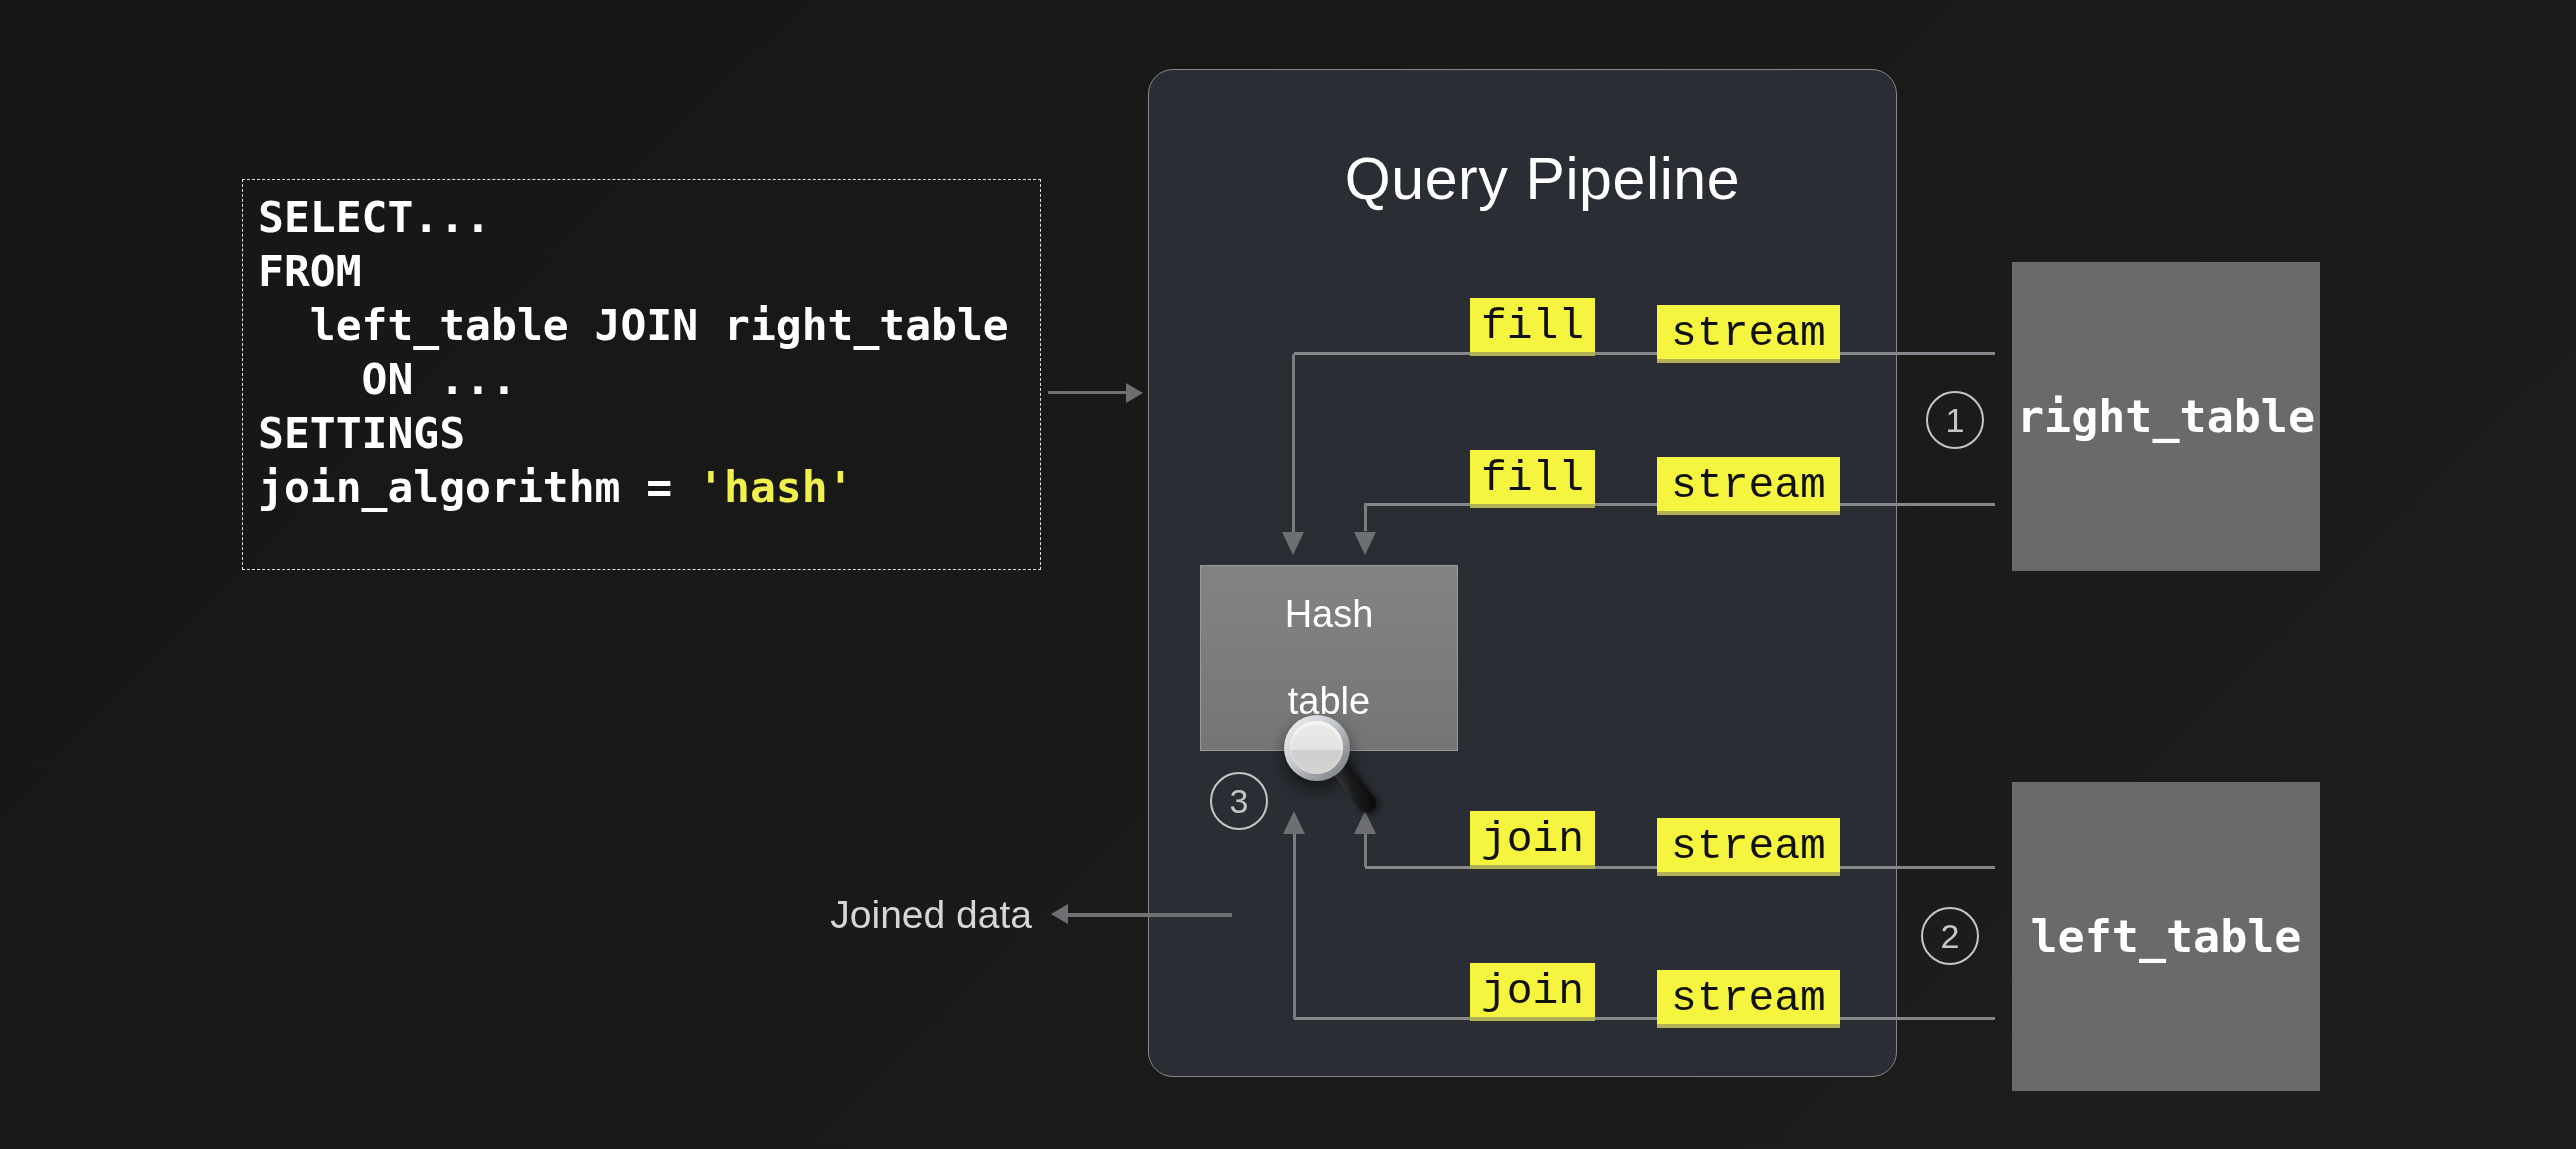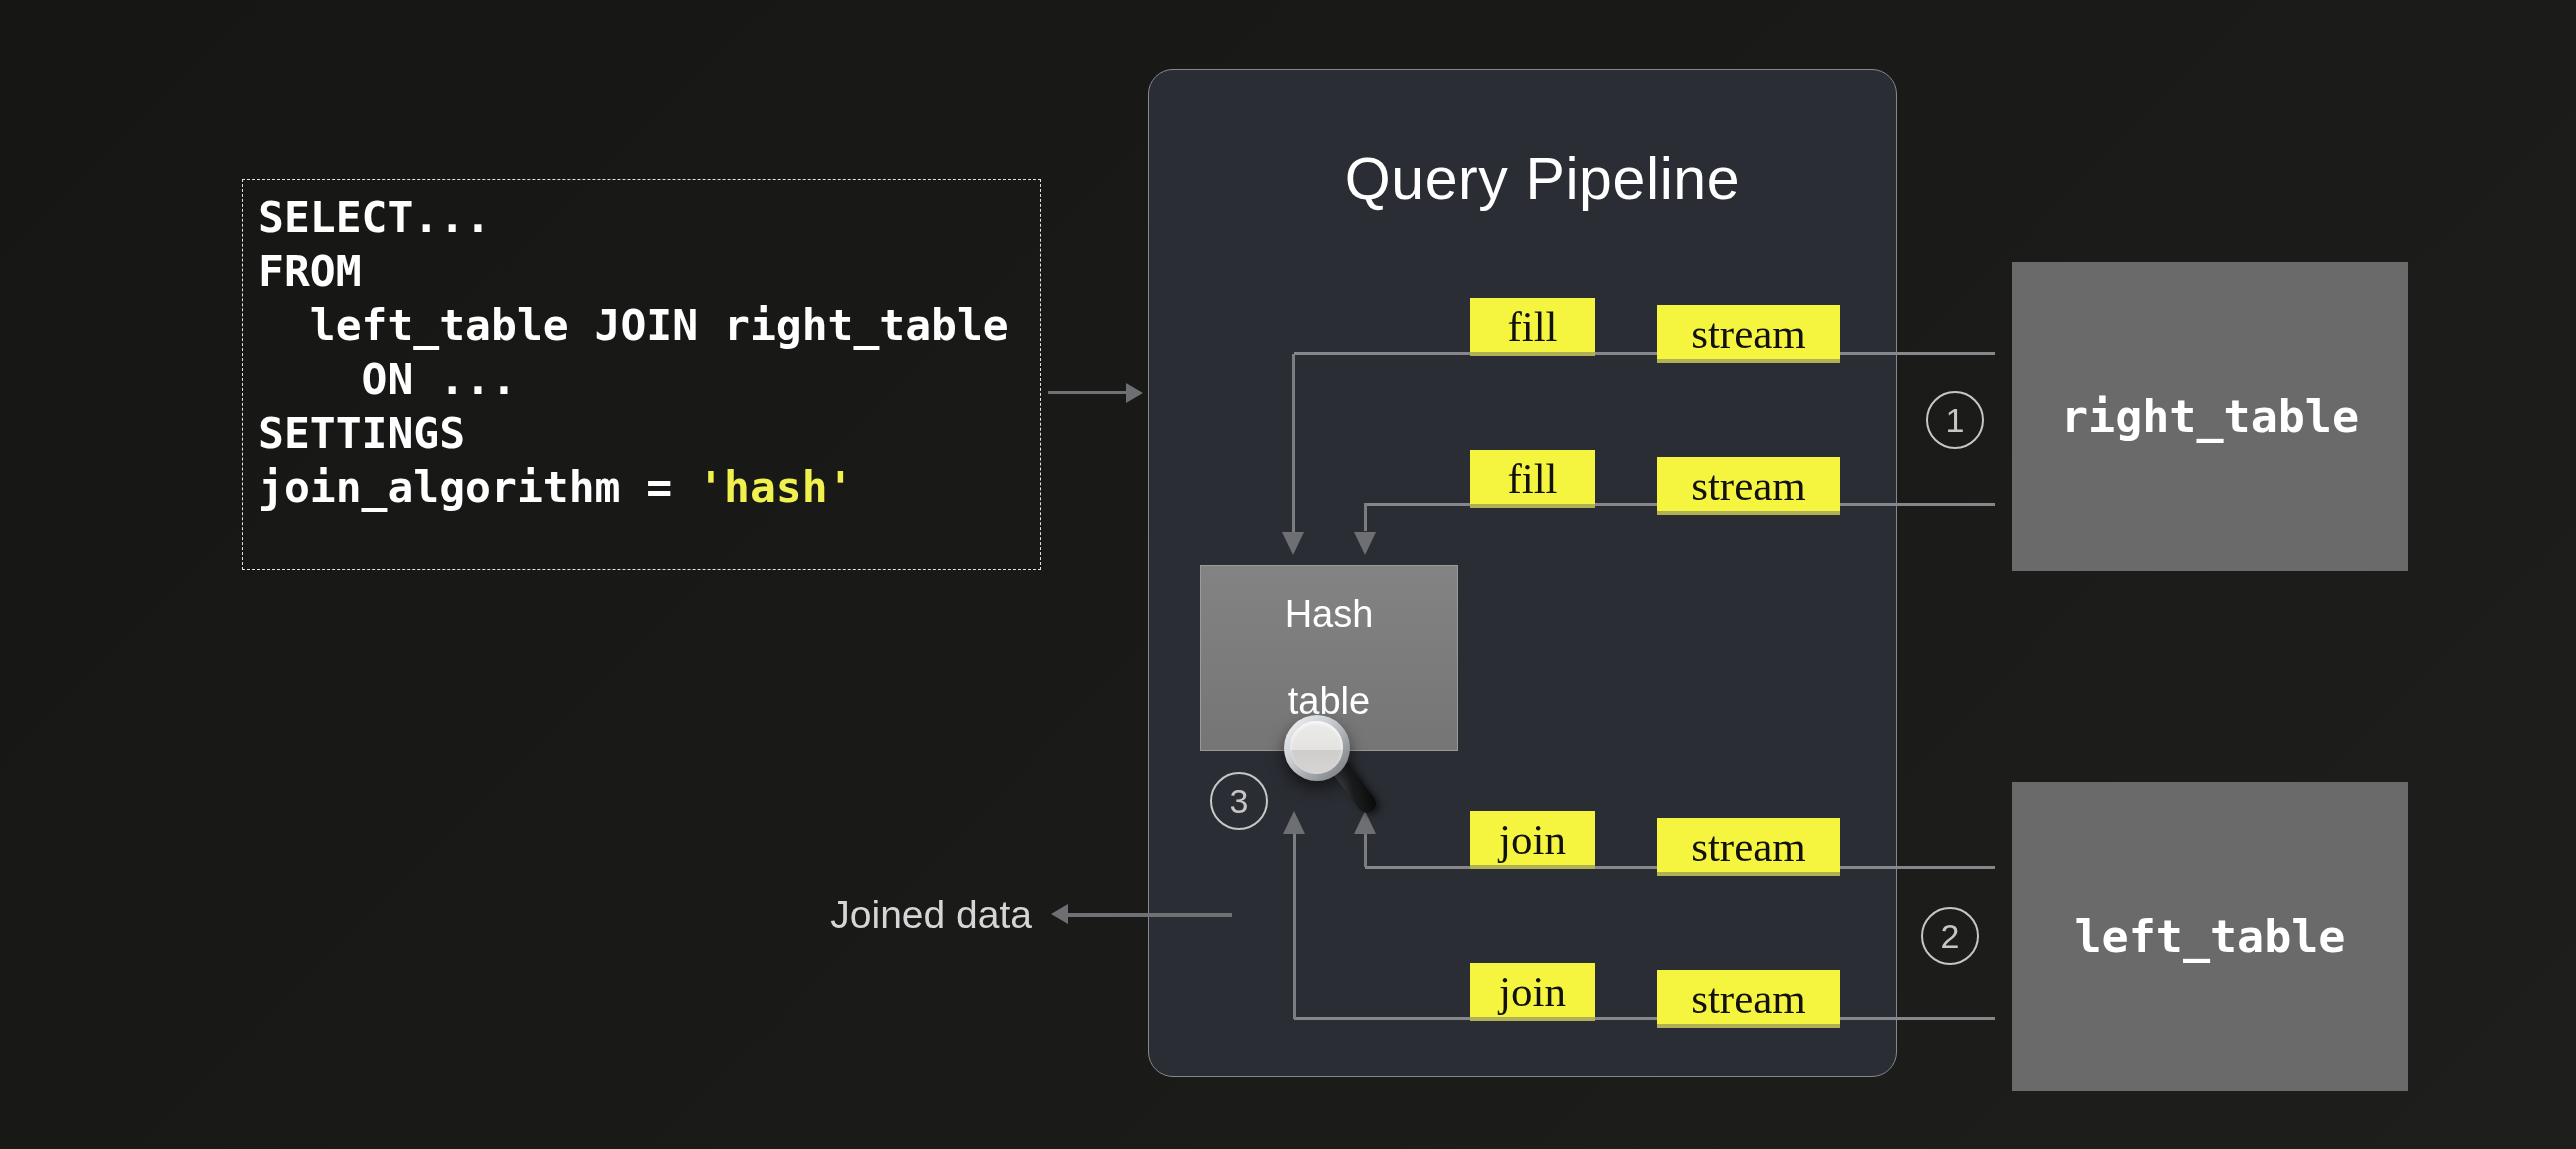--- a/index.html
+++ b/index.html
@@ -34,38 +34,38 @@
   }
   .pipeline-title{
     left:1148px;top:143px;width:749px;height:71px;
     display:flex;align-items:center;justify-content:center;
     color:#ffffff;font-size:59px;letter-spacing:0.6px;margin-left:20px;
   }
   
   .chip{
     height:56px;background:#f5f540;z-index:3;
     display:flex;align-items:center;justify-content:center;
-    color:#111;font-family:Liberation Serif, serif;
+    color:#111;font-family:Liberation Mono, monospace;
     font-size:43px;
   }
   .chip::after{ 
     content:"";position:absolute;left:0;right:0;top:54px;height:3.8px;background:#b0b156;
   }
   .op{left:1470px;width:125px;}
   .stage{left:1657px;width:183px;margin-top:7px;}
   
   .hash-box{
     left:1200px;top:565px;width:258px;height:186px;
     background:linear-gradient(180deg,#838383 0%,#757575 100%);
     border:1.9px solid #9a9a9a;box-sizing:border-box;z-index:3;
     display:flex;flex-direction:column;align-items:center;justify-content:center;
     color:#ffffff;font-size:38px;line-height:51px;text-align:center;gap:36px;
   }
   .table-box{
-    width:396px;height:309px;background:#6a6a6a;z-index:2;
+    width:308px;height:309px;background:#6a6a6a;z-index:2;
     display:flex;align-items:center;justify-content:center;
     color:#ffffff;font-family:"DejaVu Sans Mono","Liberation Mono",monospace;
     font-weight:bold;font-size:45px;
   }
   
   .hline{height:3.2px;background:#85878b;z-index:1;}
   .vline{width:3.2px;background:#7b7d81;z-index:1;}
   .arrow{width:0;height:0;z-index:2;}
   .arrow-right{border-top:10.7px solid transparent;border-bottom:10.7px solid transparent;border-left:17.7px solid #6d6f73;}
   .arrow-left {border-top:10.7px solid transparent;border-bottom:10.7px solid transparent;border-right:17.7px solid #6d6f73;}

